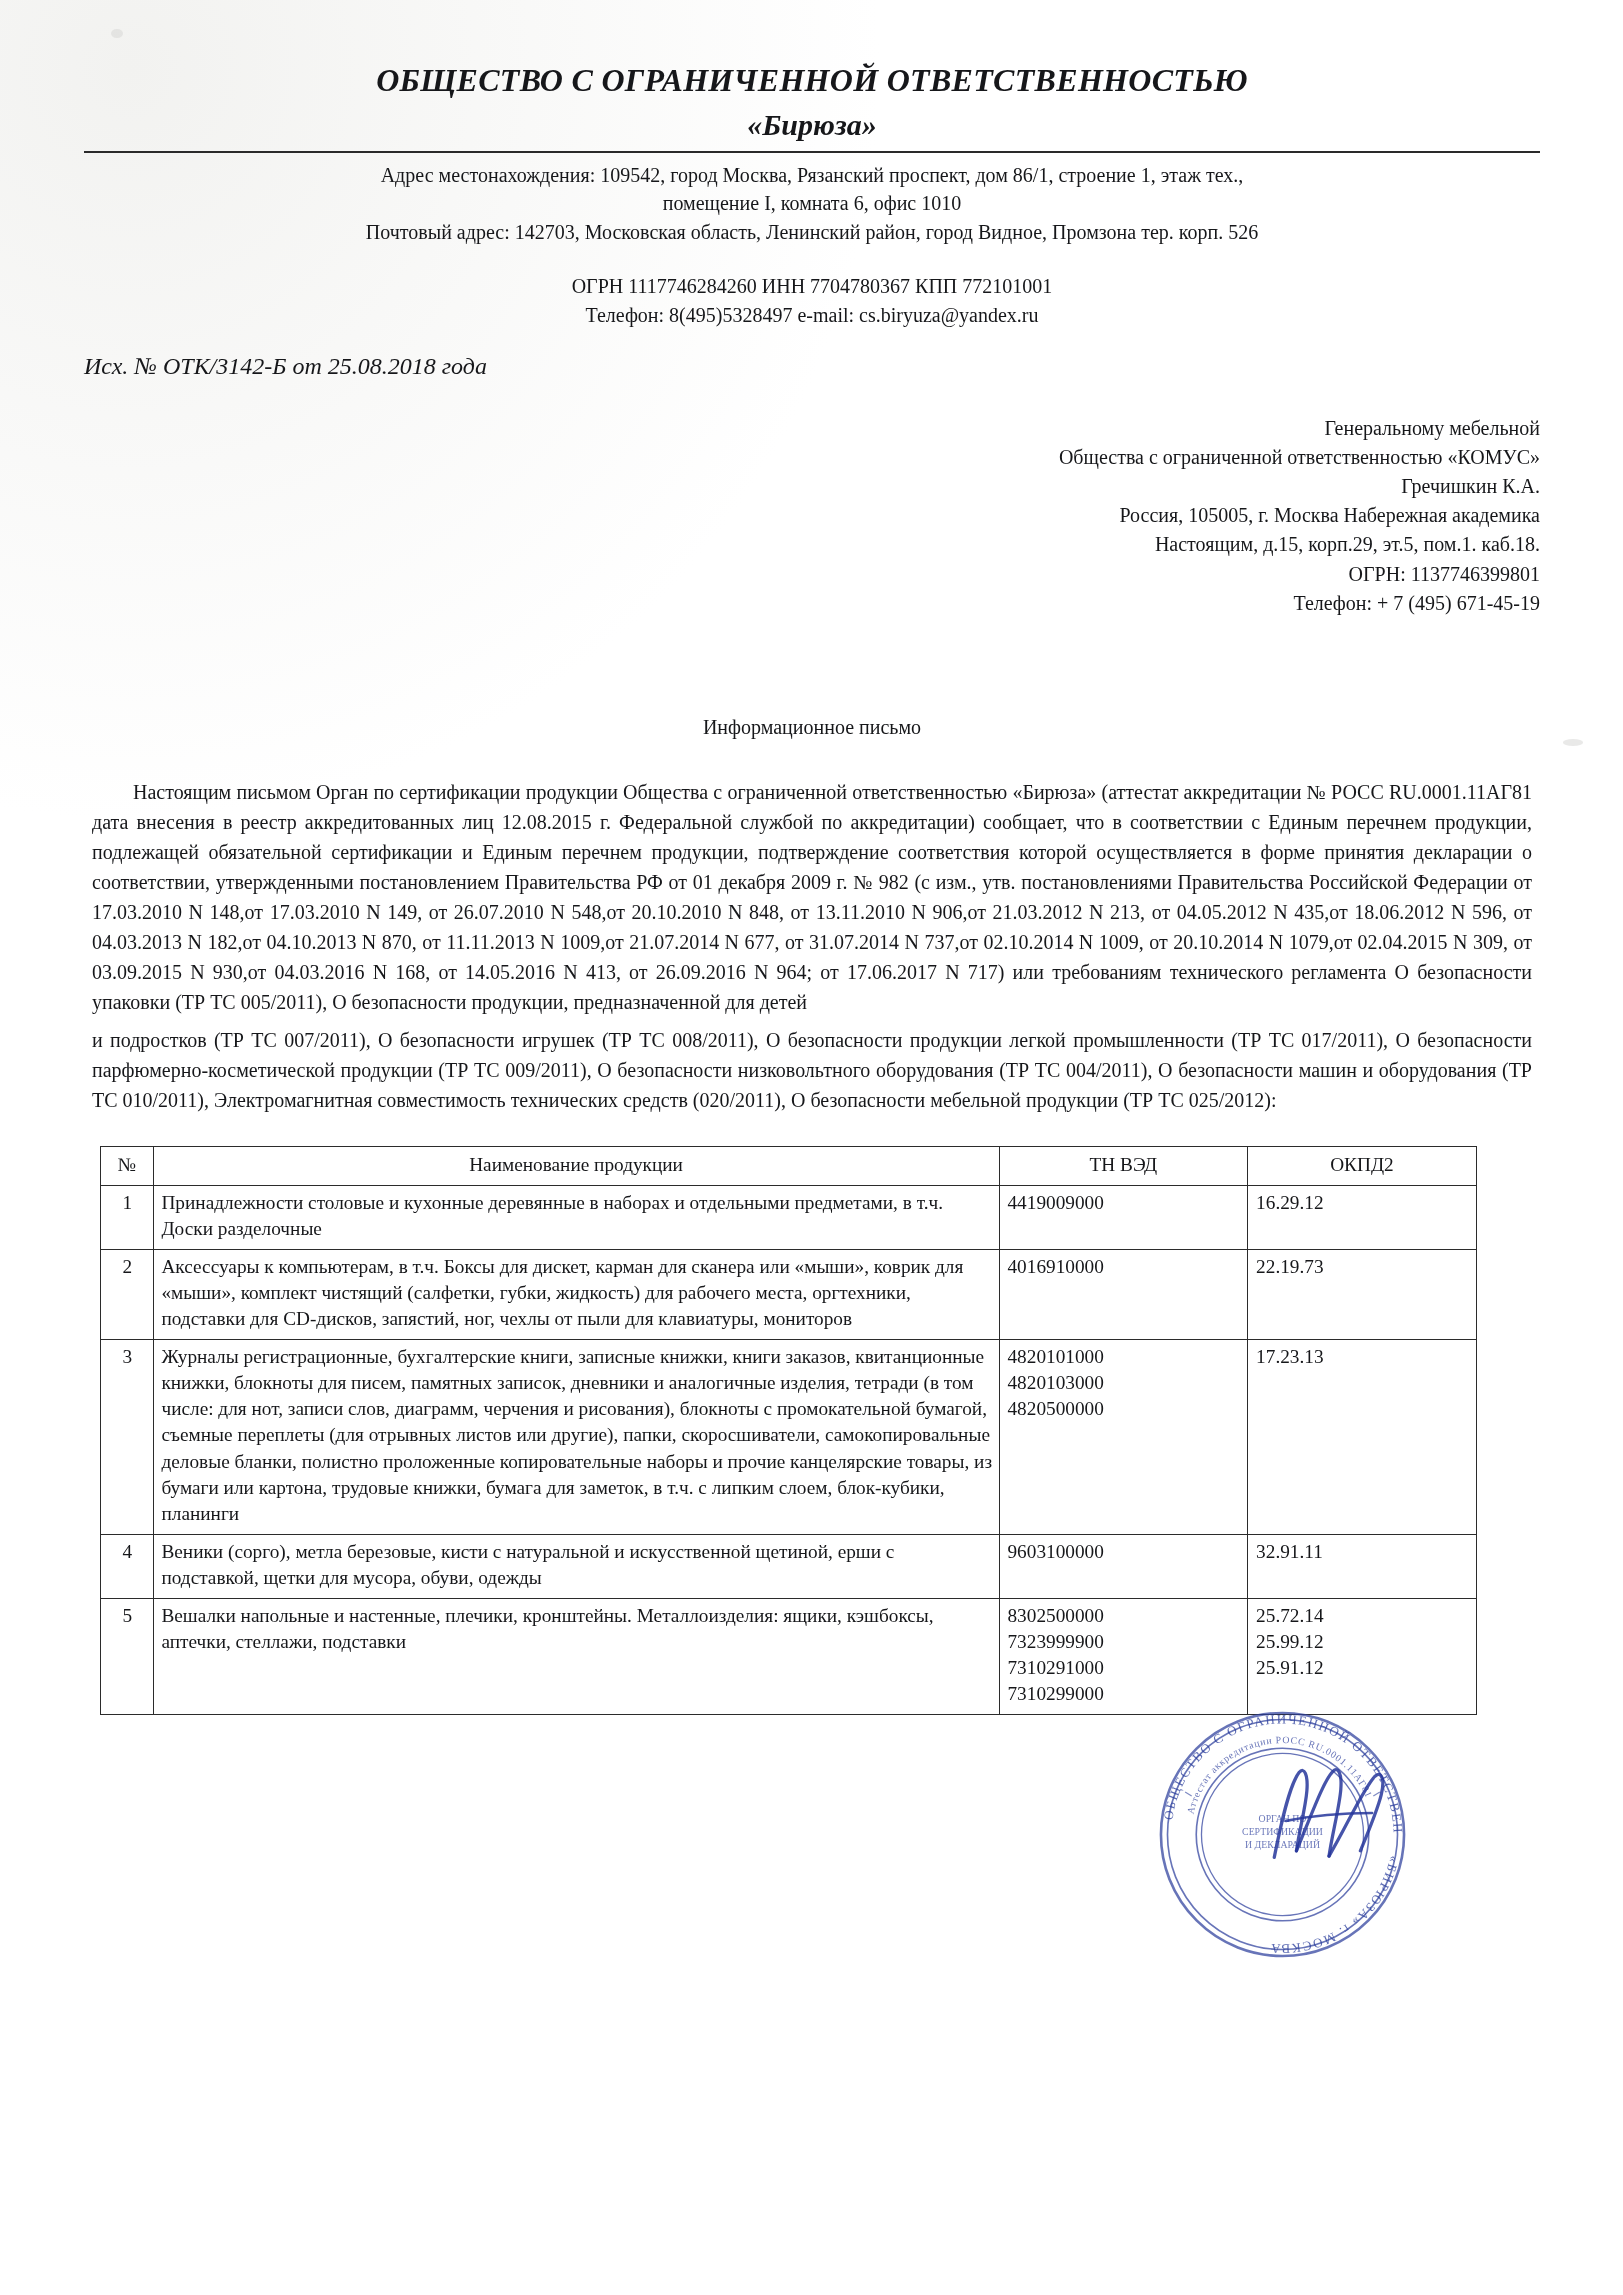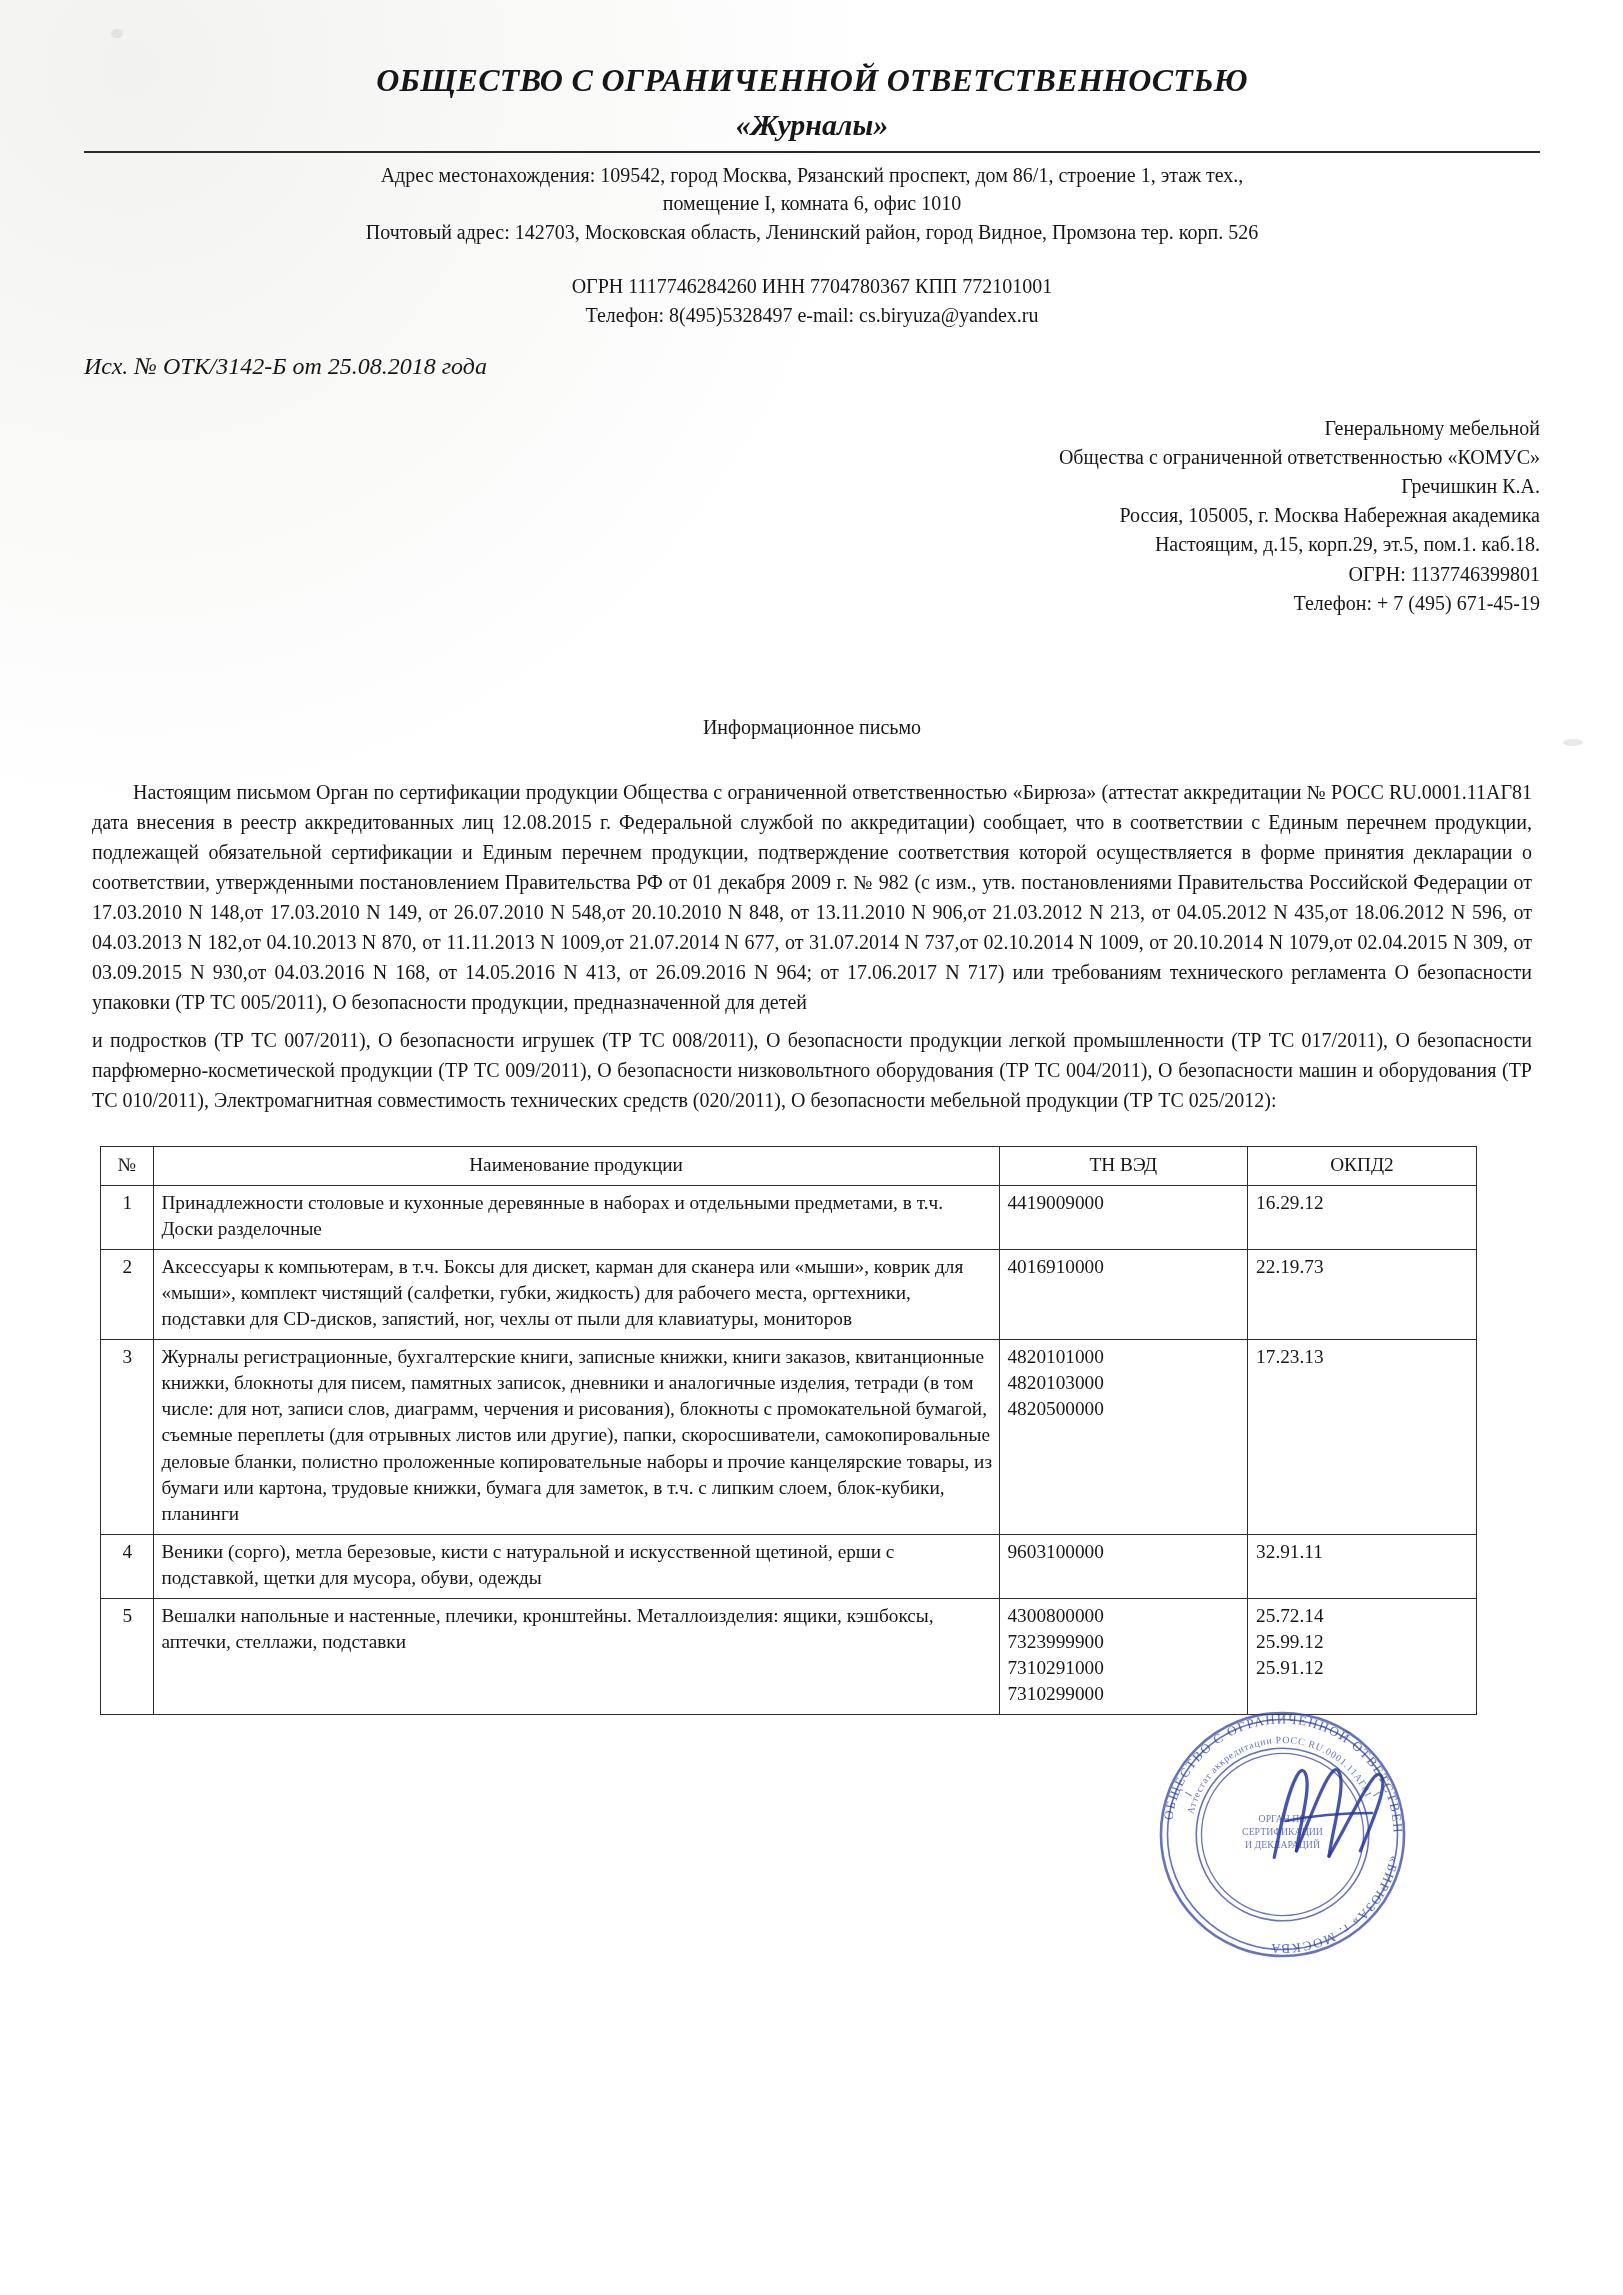--- a/index.html
+++ b/index.html
@@ -156,21 +156,21 @@
 
 <div class="page">
   <div class="sheet"></div>
 
   <div class="scan-spot" style="left:111px;top:29px;width:11.8px;height:9.2px;"></div>
   <div class="scan-spot" style="left:1563px;top:739px;width:19.6px;height:6.5px;"></div>
 
   <div class="content">
 
     <div class="org-title">ОБЩЕСТВО С ОГРАНИЧЕННОЙ ОТВЕТСТВЕННОСТЬЮ</div>
-    <div class="org-name">«Журналы»</div>
+    <div class="org-name">«Бирюза»</div>
     <div class="rule"></div>
 
     <div class="addr">
       <div>Адрес местонахождения: 109542, город Москва, Рязанский проспект, дом 86/1, строение 1, этаж тех.,</div>
       <div>помещение I, комната 6, офис 1010</div>
       <div>Почтовый адрес: 142703, Московская область, Ленинский район, город Видное, Промзона тер. корп. 526</div>
     </div>
 
     <div class="reg">
       <div>ОГРН 1117746284260 ИНН 7704780367 КПП 772101001</div>
@@ -229,21 +229,21 @@
         <tr>
           <td class="c-num">4</td>
           <td class="c-name">Веники (сорго), метла березовые, кисти с натуральной и искусственной щетиной, ерши с подставкой, щетки для мусора, обуви, одежды</td>
           <td class="c-tn nowrapnum">9603100000</td>
           <td class="c-ok nowrapnum">32.91.11</td>
         </tr>
         <tr>
           <td class="c-num">5</td>
           <td class="c-name">Вешалки напольные и настенные, плечики, кронштейны.
 Металлоизделия: ящики, кэшбоксы, аптечки, стеллажи, подставки</td>
-          <td class="c-tn nowrapnum">4300800000
+          <td class="c-tn nowrapnum">8302500000
 7323999900
 7310291000
 7310299000</td>
           <td class="c-ok nowrapnum">25.72.14
 25.99.12
 25.91.12</td>
         </tr>
       </tbody>
     </table>
   </div>

